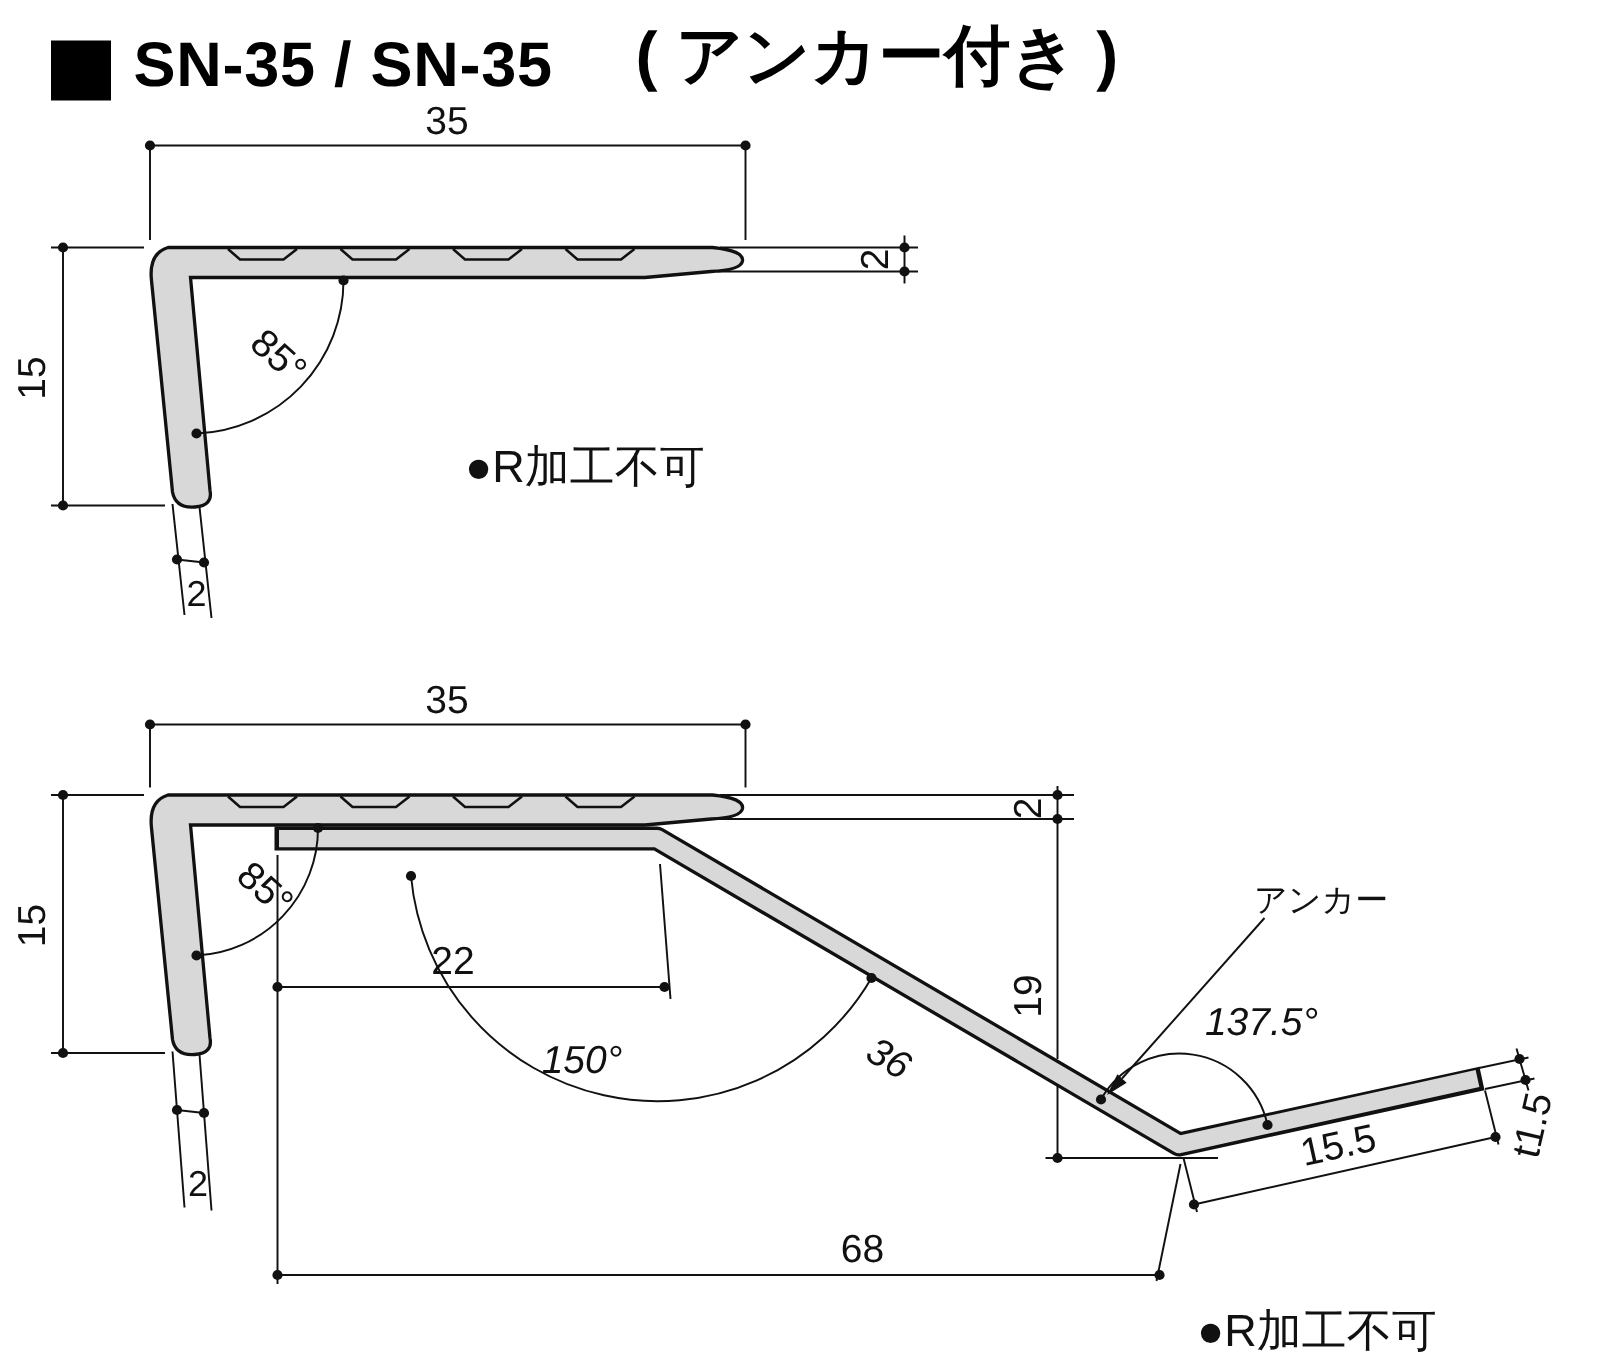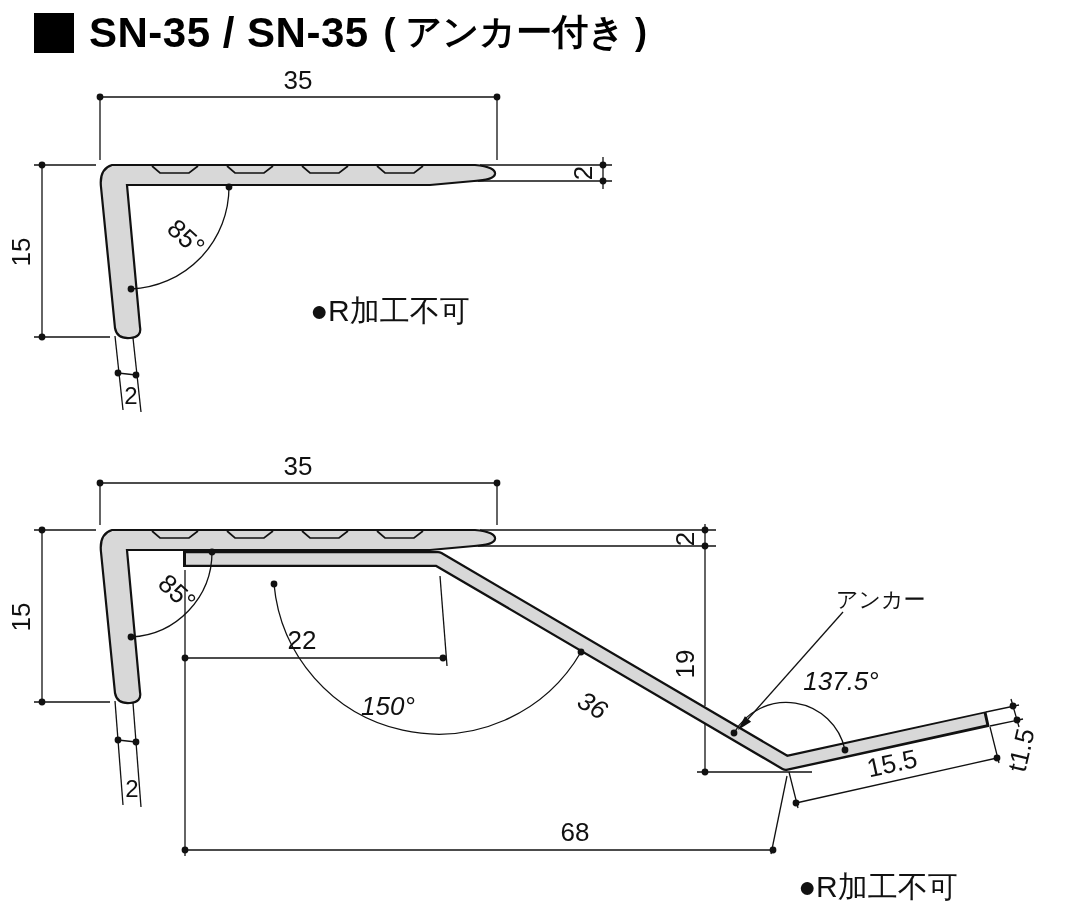--- a/index.html
+++ b/index.html
@@ -2,25 +2,25 @@
 <html><head>
 <meta charset="utf-8">
 <style>
   html,body { margin:0; padding:0; }
   body {
     width:1065px; height:908px; position:relative; overflow:hidden;
     background:#ffffff; font-family:"Liberation Sans", sans-serif;
   }
   .titlebar {
     position:absolute; left:34px; top:8px; z-index:2;
-    display:flex; align-items:center; gap:15px;
+    display:flex; align-items:flex-end; gap:15px;
   }
   .marker { width:40px; height:40px; background:#000; }
   .title-main { font-size:42px; font-weight:bold; color:#000; letter-spacing:0.5px; }
-  .title-suffix { font-size:36px; font-weight:bold; color:#000; }
+  .title-suffix { font-size:44px; font-weight:bold; color:#000;margin-left:40px; }
   svg.canvas { position:absolute; left:0; top:0; z-index:1; }
 
   svg text { fill:#111; font-family:"Liberation Sans", sans-serif; }
   .dim   { font-size:26px; }
   .dim-i { font-size:26px; font-style:italic; }
   .dim-sm{ font-size:24px; }
   .note  { font-size:30px; }
   .callout { font-size:22px; }
 
   line      { stroke:#111; stroke-width:1.3; }

